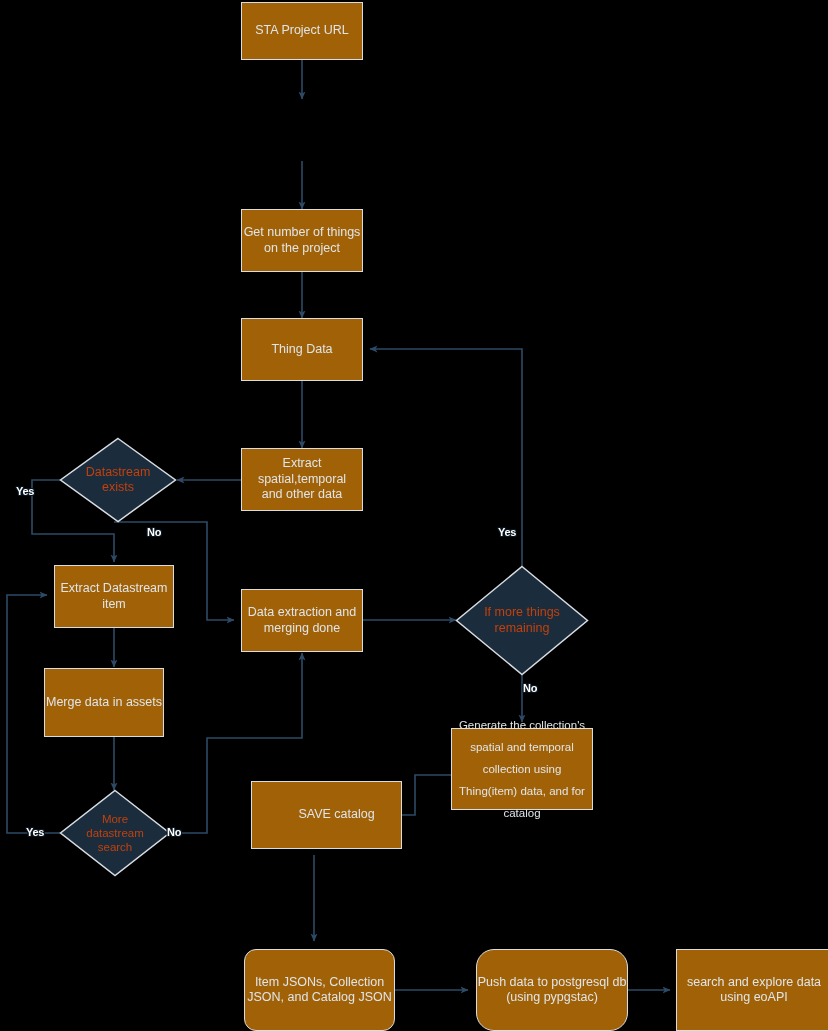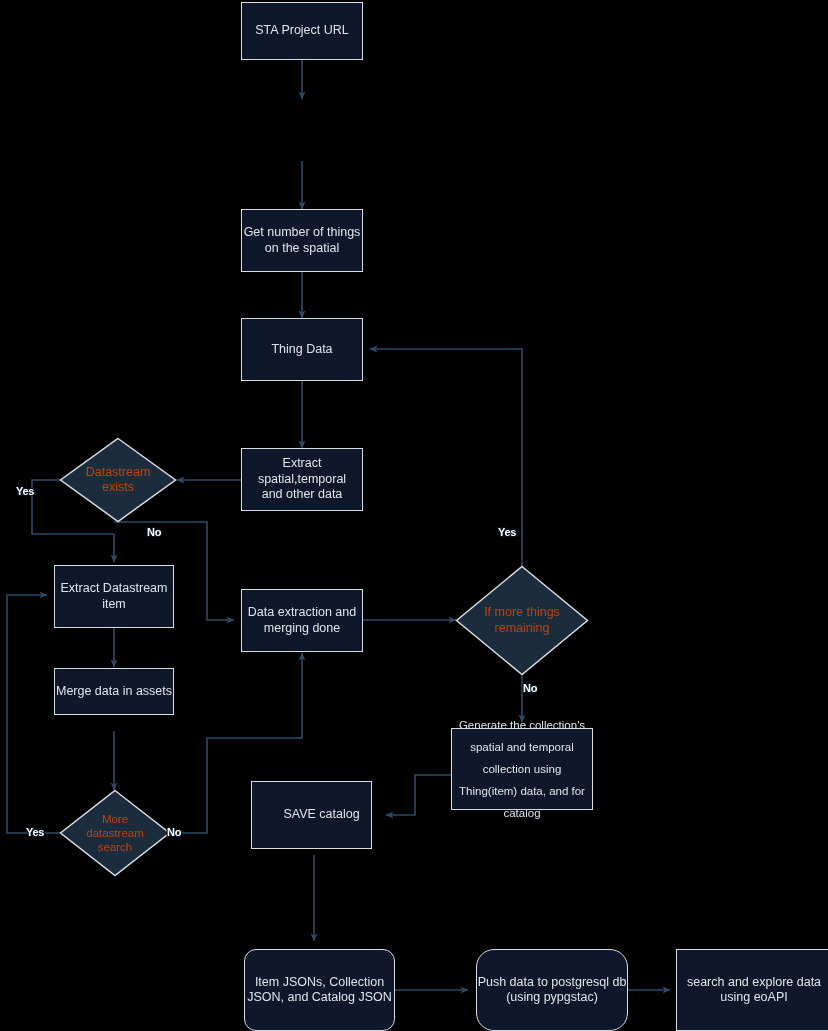--- a/index.html
+++ b/index.html
@@ -35,21 +35,21 @@
     align-items: center;
     justify-content: center;
     text-align: center;
     color: #dfe5ea;
     font-size: 12.5px;
     line-height: 15.5px;
     white-space: pre-line;
     z-index: 3;
   }
   .rect {
-    background: #0f172a;
+    background: #a16207;
     border: 1.5px solid #d8dde2;
   }
   .diamond-wrap {
     position: absolute;
     z-index: 3;
   }
   .diamond-wrap svg {
     position: absolute;
     left: 0; top: 0;
     width: 100%;
@@ -133,43 +133,43 @@
       <path d="M390,990 L468,990"></path>
 
       <path d="M628,990 L670,990"></path>
     </g>
   </svg>
 
   <div class="node rect" style="left:241px; top:2px; width:122px; height:58px;">STA Project URL</div>
 
 
   <div class="node rect" style="left:241px; top:209px; width:122px; height:63px;">Get number of things
-on the spatial</div>
+on the project</div>
 
   <div class="node rect" style="left:241px; top:318px; width:122px; height:63px;">Thing Data</div>
 
   <div class="node rect" style="left:241px; top:448px; width:122px; height:63px;">Extract
 spatial,temporal
 and other data</div>
 
   <div class="node rect" style="left:54px; top:565px; width:120px; height:63px;">Extract Datastream
 item</div>
 
-  <div class="node rect" style="left:54px; top:668px; width:120px; height:47px;">Merge data in assets</div>
+  <div class="node rect" style="left:44px; top:668px; width:120px; height:69px;">Merge data in assets</div>
 
   <div class="node rect" style="left:241px; top:589px; width:122px; height:63px;">Data extraction and
 merging done</div>
 
   <div class="node rect" style="left:451px; top:728px; width:142px; height:82px; font-size:11.5px; line-height:22px;">Generate the collection's
 spatial and temporal
 collection using
 Thing(item) data, and for
 catalog</div>
 
-  <div class="node rect" style="left:251px; top:781px; width:121px; height:68px;padding-left:20px;">SAVE catalog</div>
+  <div class="node rect" style="left:251px; top:781px; width:151px; height:68px;padding-left:20px;">SAVE catalog</div>
 
   <div class="node rect" style="left:244px; top:949px; width:151px; height:82px;border-radius:12px;">Item JSONs, Collection
 JSON, and Catalog JSON</div>
 
   <div class="node rect" style="left:476px; top:949px; width:152px; height:82px;border-radius:18px;">Push data to postgresql db
 (using pypgstac)</div>
 
   <div class="node rect" style="left:676px; top:949px; width:156px; height:82px;">search and explore data
 using eoAPI</div>
 

